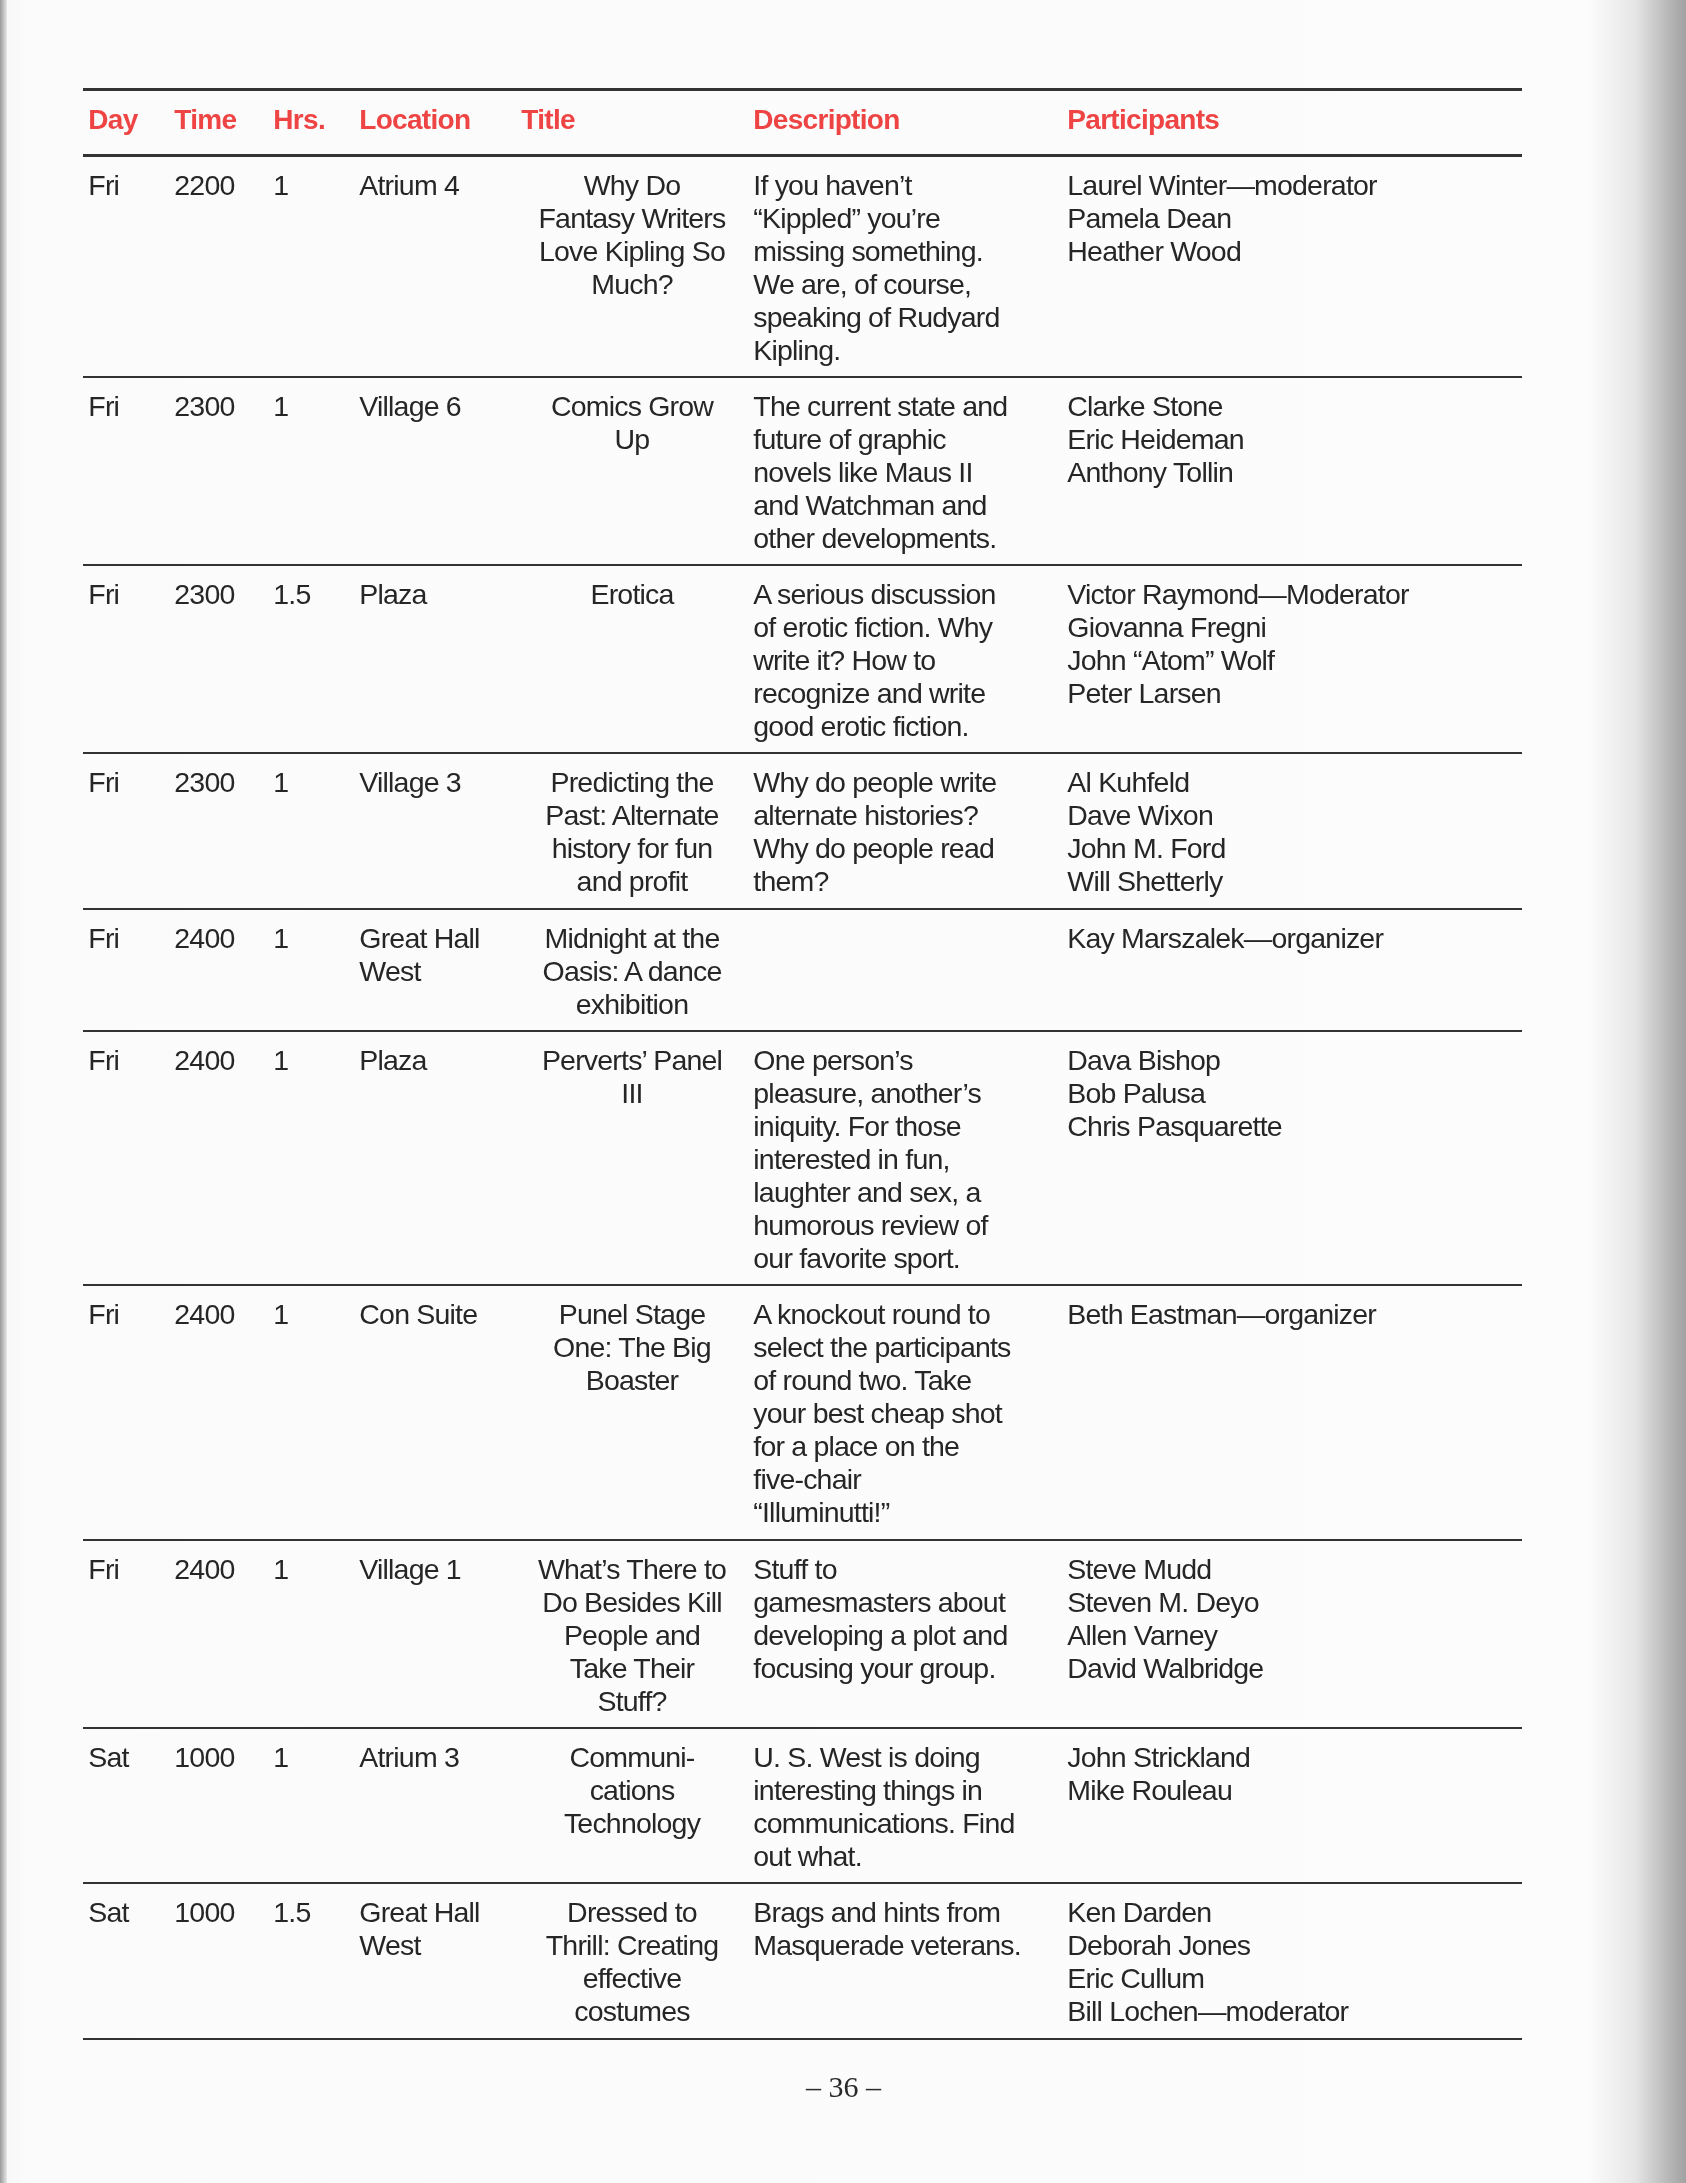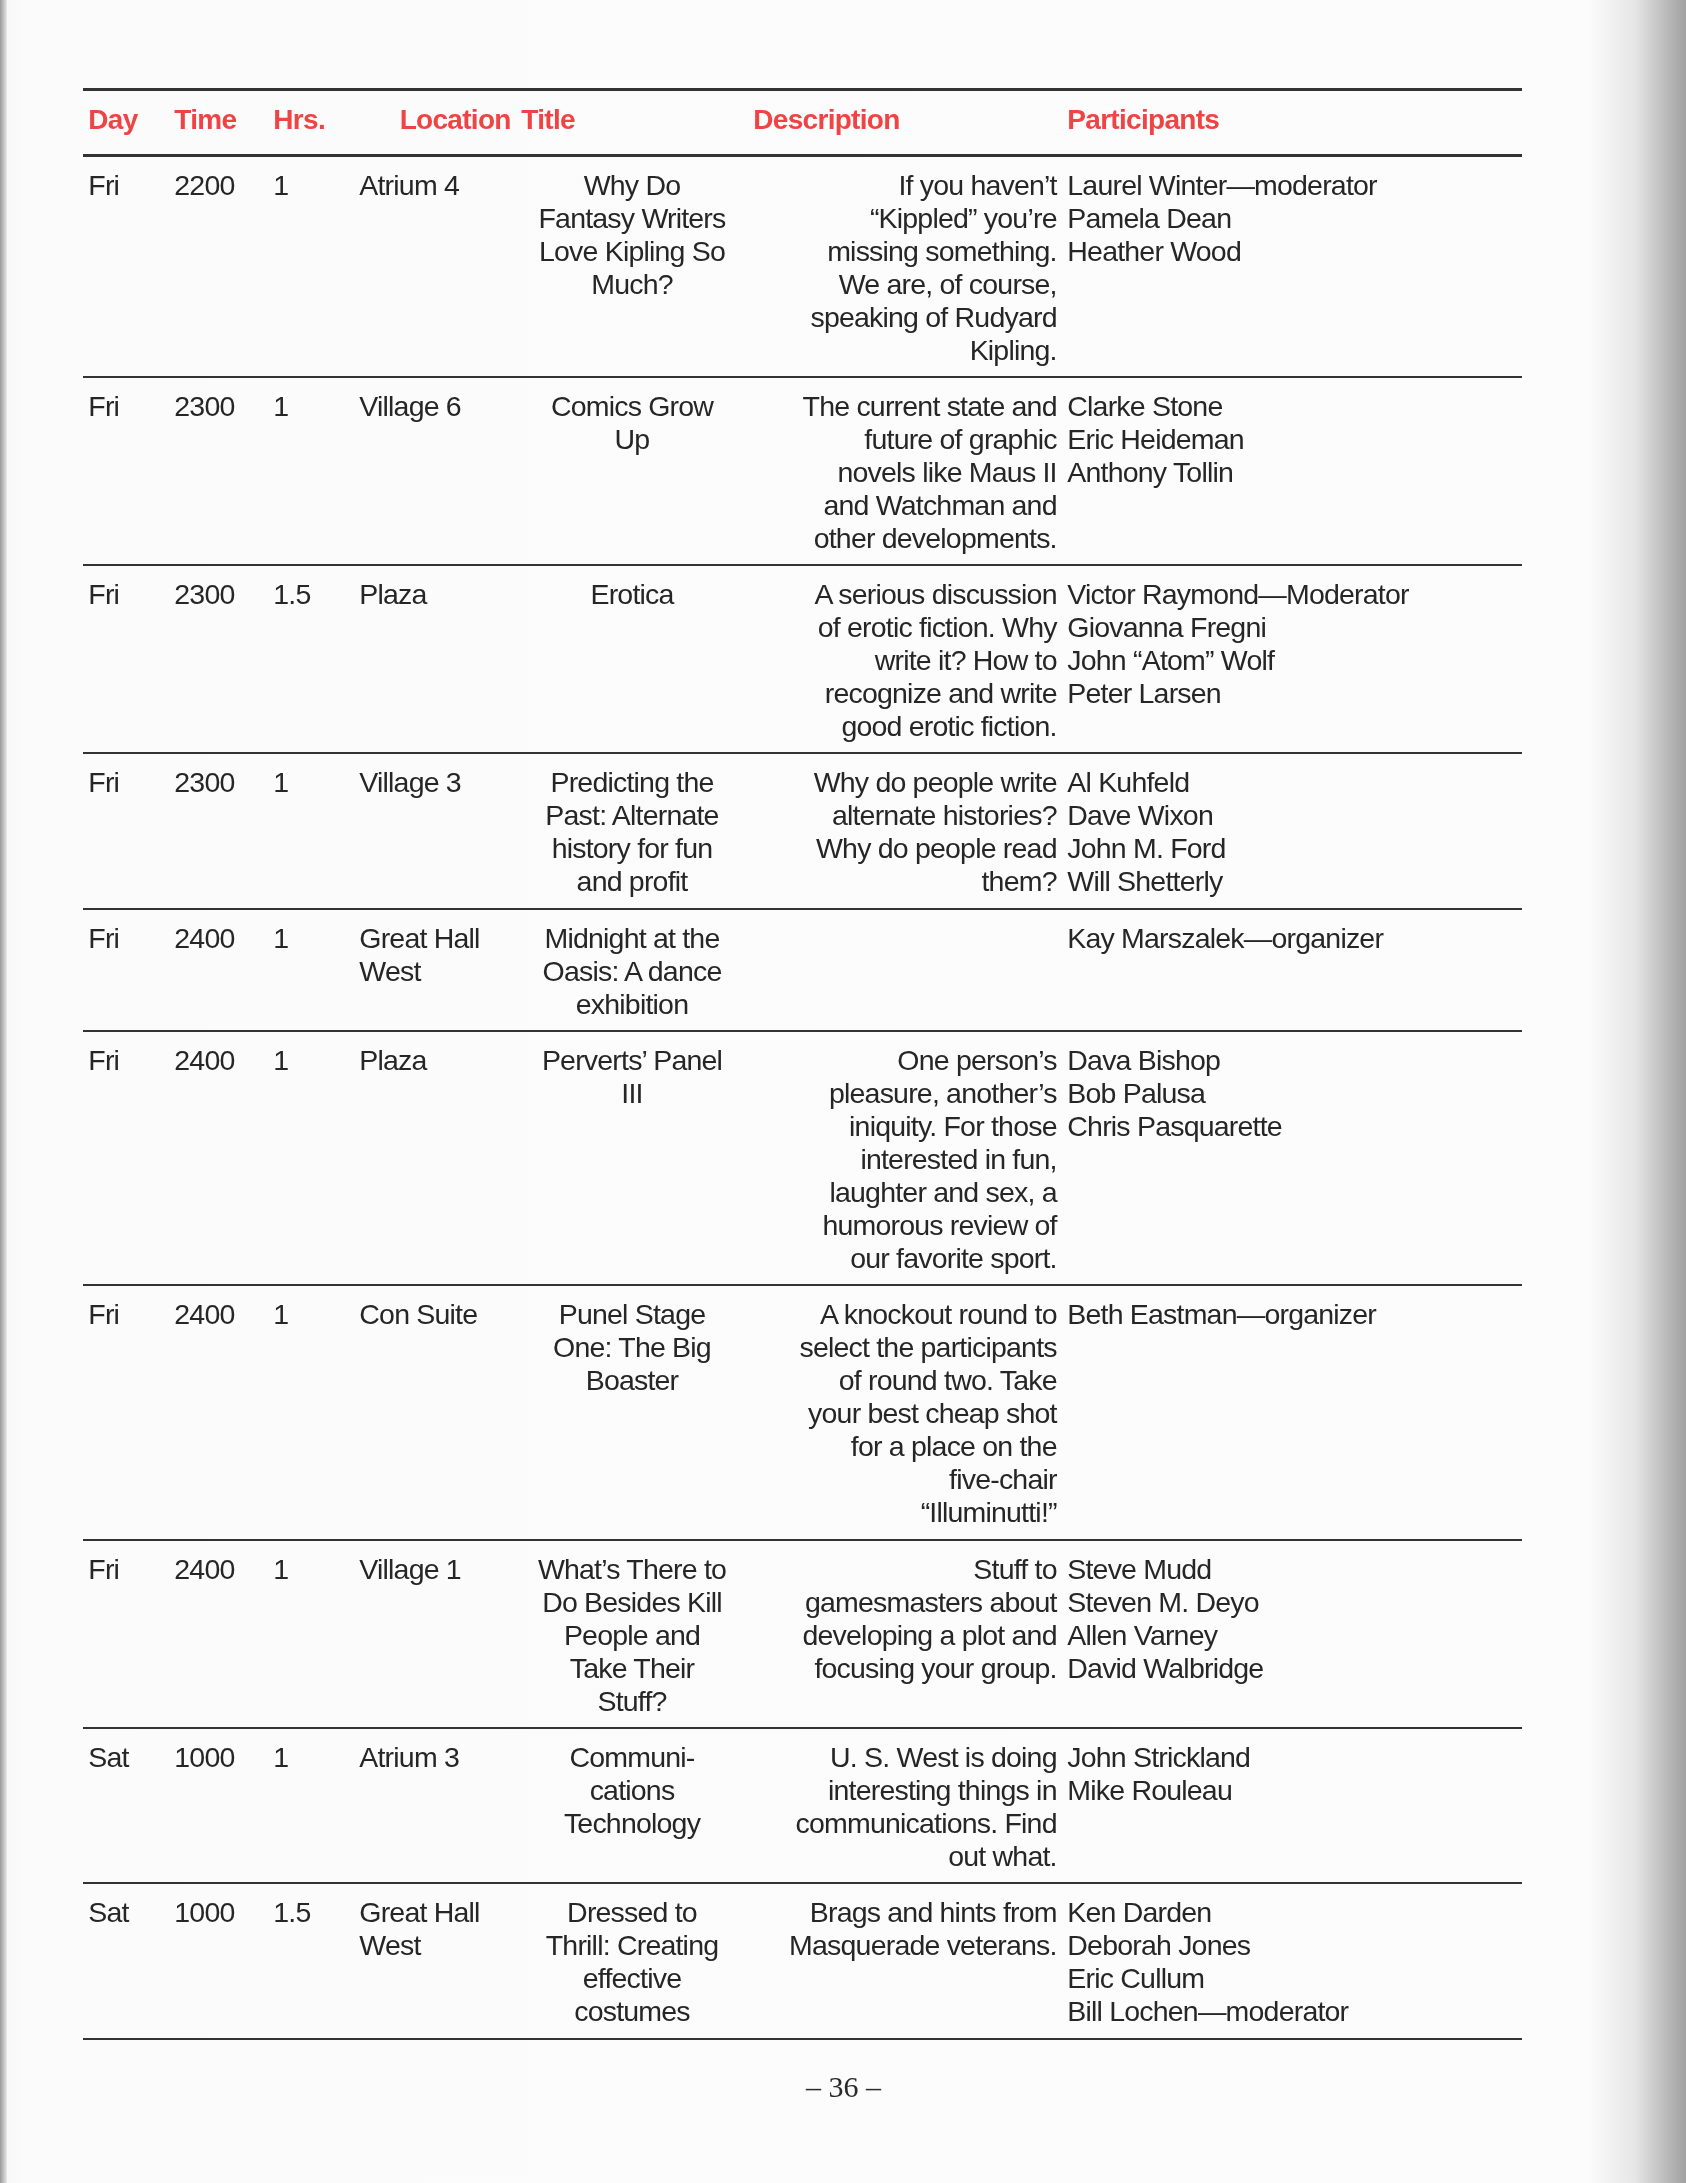--- a/index.html
+++ b/index.html
@@ -50,28 +50,28 @@
       color: #262626;
     }
     .c-day { width: 86px; }
     .c-time { width: 99px; }
     .c-hrs { width: 86px; }
     .c-loc { width: 162px; }
     .c-title { width: 232px; }
     .c-desc { width: 314px; }
     .c-part { width: auto; }
     th.h-day, th.h-time, th.h-hrs { text-align: left; }
-    th.h-loc { text-align: right; padding-left: 26.5px; }
+    th.h-loc { text-align: left; padding-left: 26.5px; }
     th.h-title, th.h-desc, th.h-part { text-align: left; }
     td.d-day { padding-left: 22.5px; }
     td.d-time { padding-left: 28px; margin-left: 20px; }
     td.d-hrs { padding-left: 22.5px; }
     td.d-loc { padding-left: 13.2px; }
     td.d-title { padding-left: 6.6px; text-align: center; }
-    td.d-desc { padding-left: 9.3px; text-align: right; }
+    td.d-desc { padding-left: 9.3px; }
     td.d-part { padding-left: 18.5px; }
     .line { display: block; white-space: nowrap; }
     .page-number {
       position: absolute;
       left: 0;
       width: 1687px;
       top: 2070px;
       text-align: center;
       font-family: "Liberation Serif", serif;
       font-size: 30px;

